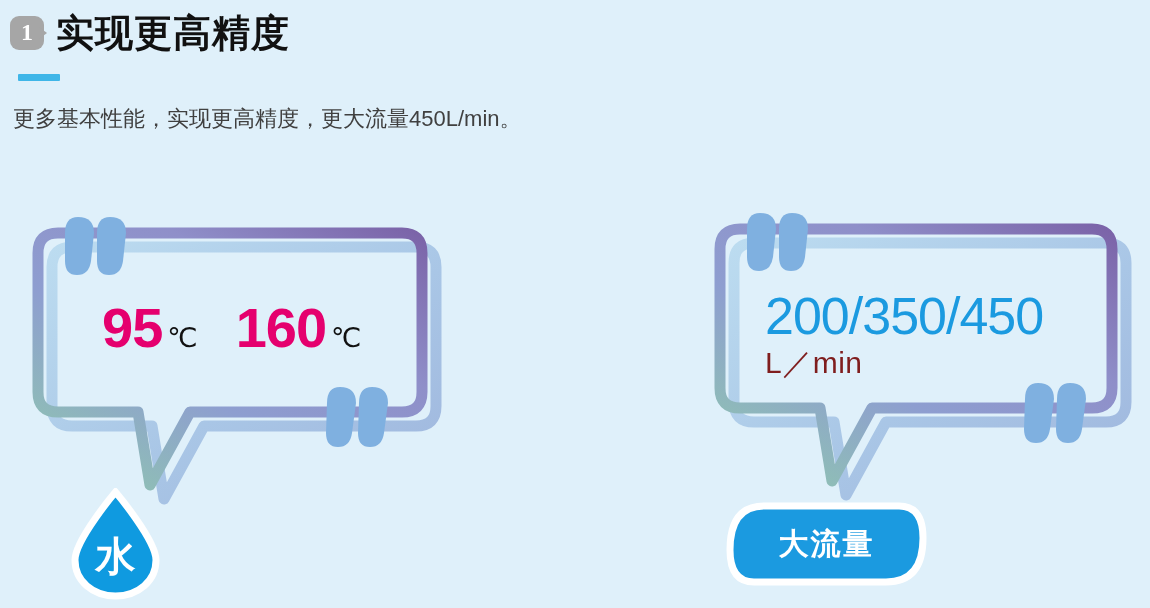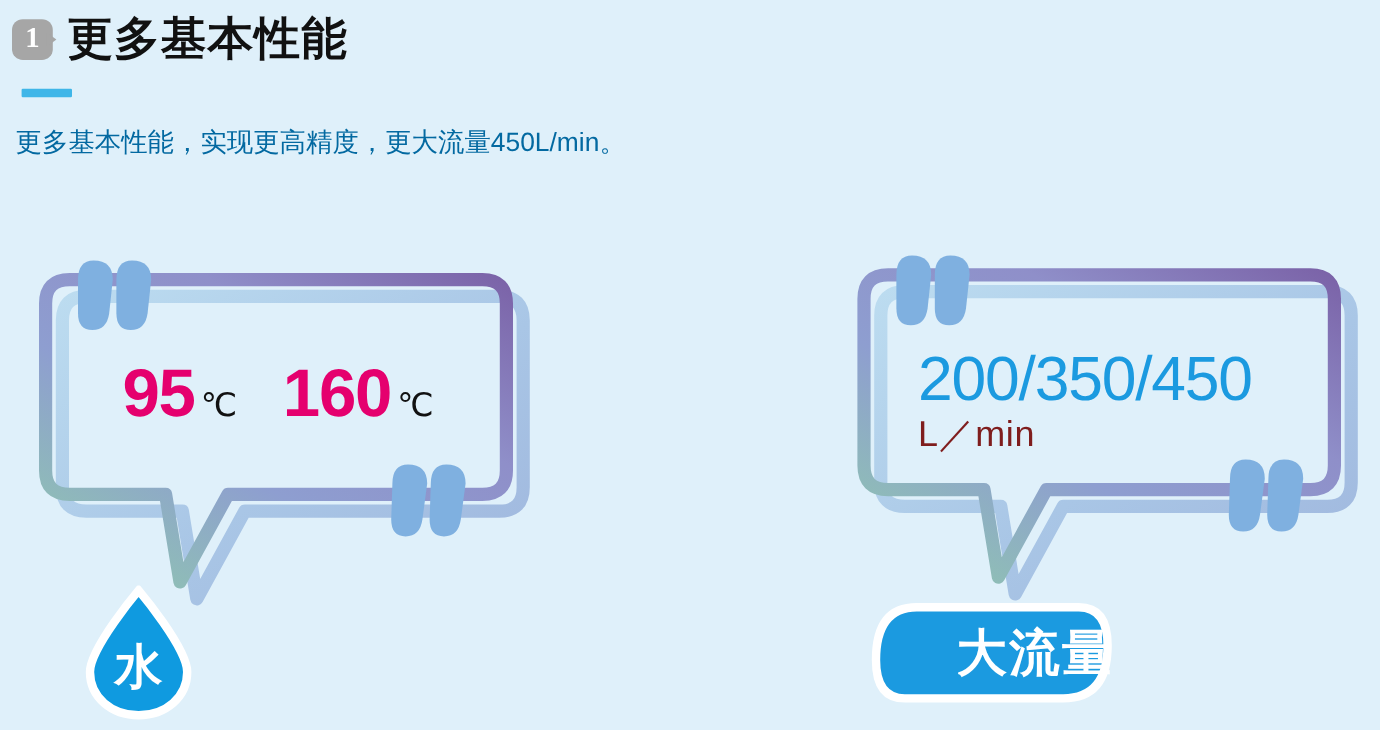--- a/index.html
+++ b/index.html
@@ -74,21 +74,21 @@
     margin-left: 8px;
     width: 42px;
     height: 7px;
     background: #3fb6e8;
     border-radius: 1px;
   }
   .subtitle {
     margin-top: 24px;
     margin-left: 3px;
     font-size: 22px;
-    color: #0369a1;
+    color: #404040;
     line-height: 1.3;
     white-space: nowrap;
   }
 
   
   .stage {
     position: absolute;
     left: 0;
     top: 195px;
     width: 914px;
@@ -178,37 +178,37 @@
     top: 318px;
     width: 95px;
     text-align: center;
     font-size: 40px;
     line-height: 86px;
   }
   .tag-pill-label {
     left: 24px;
     top: 305px;
     width: 205px;
-    text-align: right;
-    font-size: 42px;
+    text-align: center;
+    font-size: 30px;
     line-height: 88px;
     letter-spacing: 2px;
   }
 </style>
 </head>
 <body>
 
 <div class="header">
   <div class="title-row">
     <div class="num-badge">
       <div class="badge-body"></div>
       <div class="badge-tip"></div>
       <div class="badge-num">1</div>
     </div>
-    <div class="page-title">更多基本性能</div>
+    <div class="page-title">实现更高精度</div>
   </div>
   <div class="divider"></div>
   <div class="subtitle">更多基本性能，实现更高精度，更大流量450L/min。</div>
 </div>
 
 <div class="stage">
 
   <div class="bubble-unit left">
 
     <svg class="bubble-svg" width="470" height="413" viewBox="0 0 470 413">

